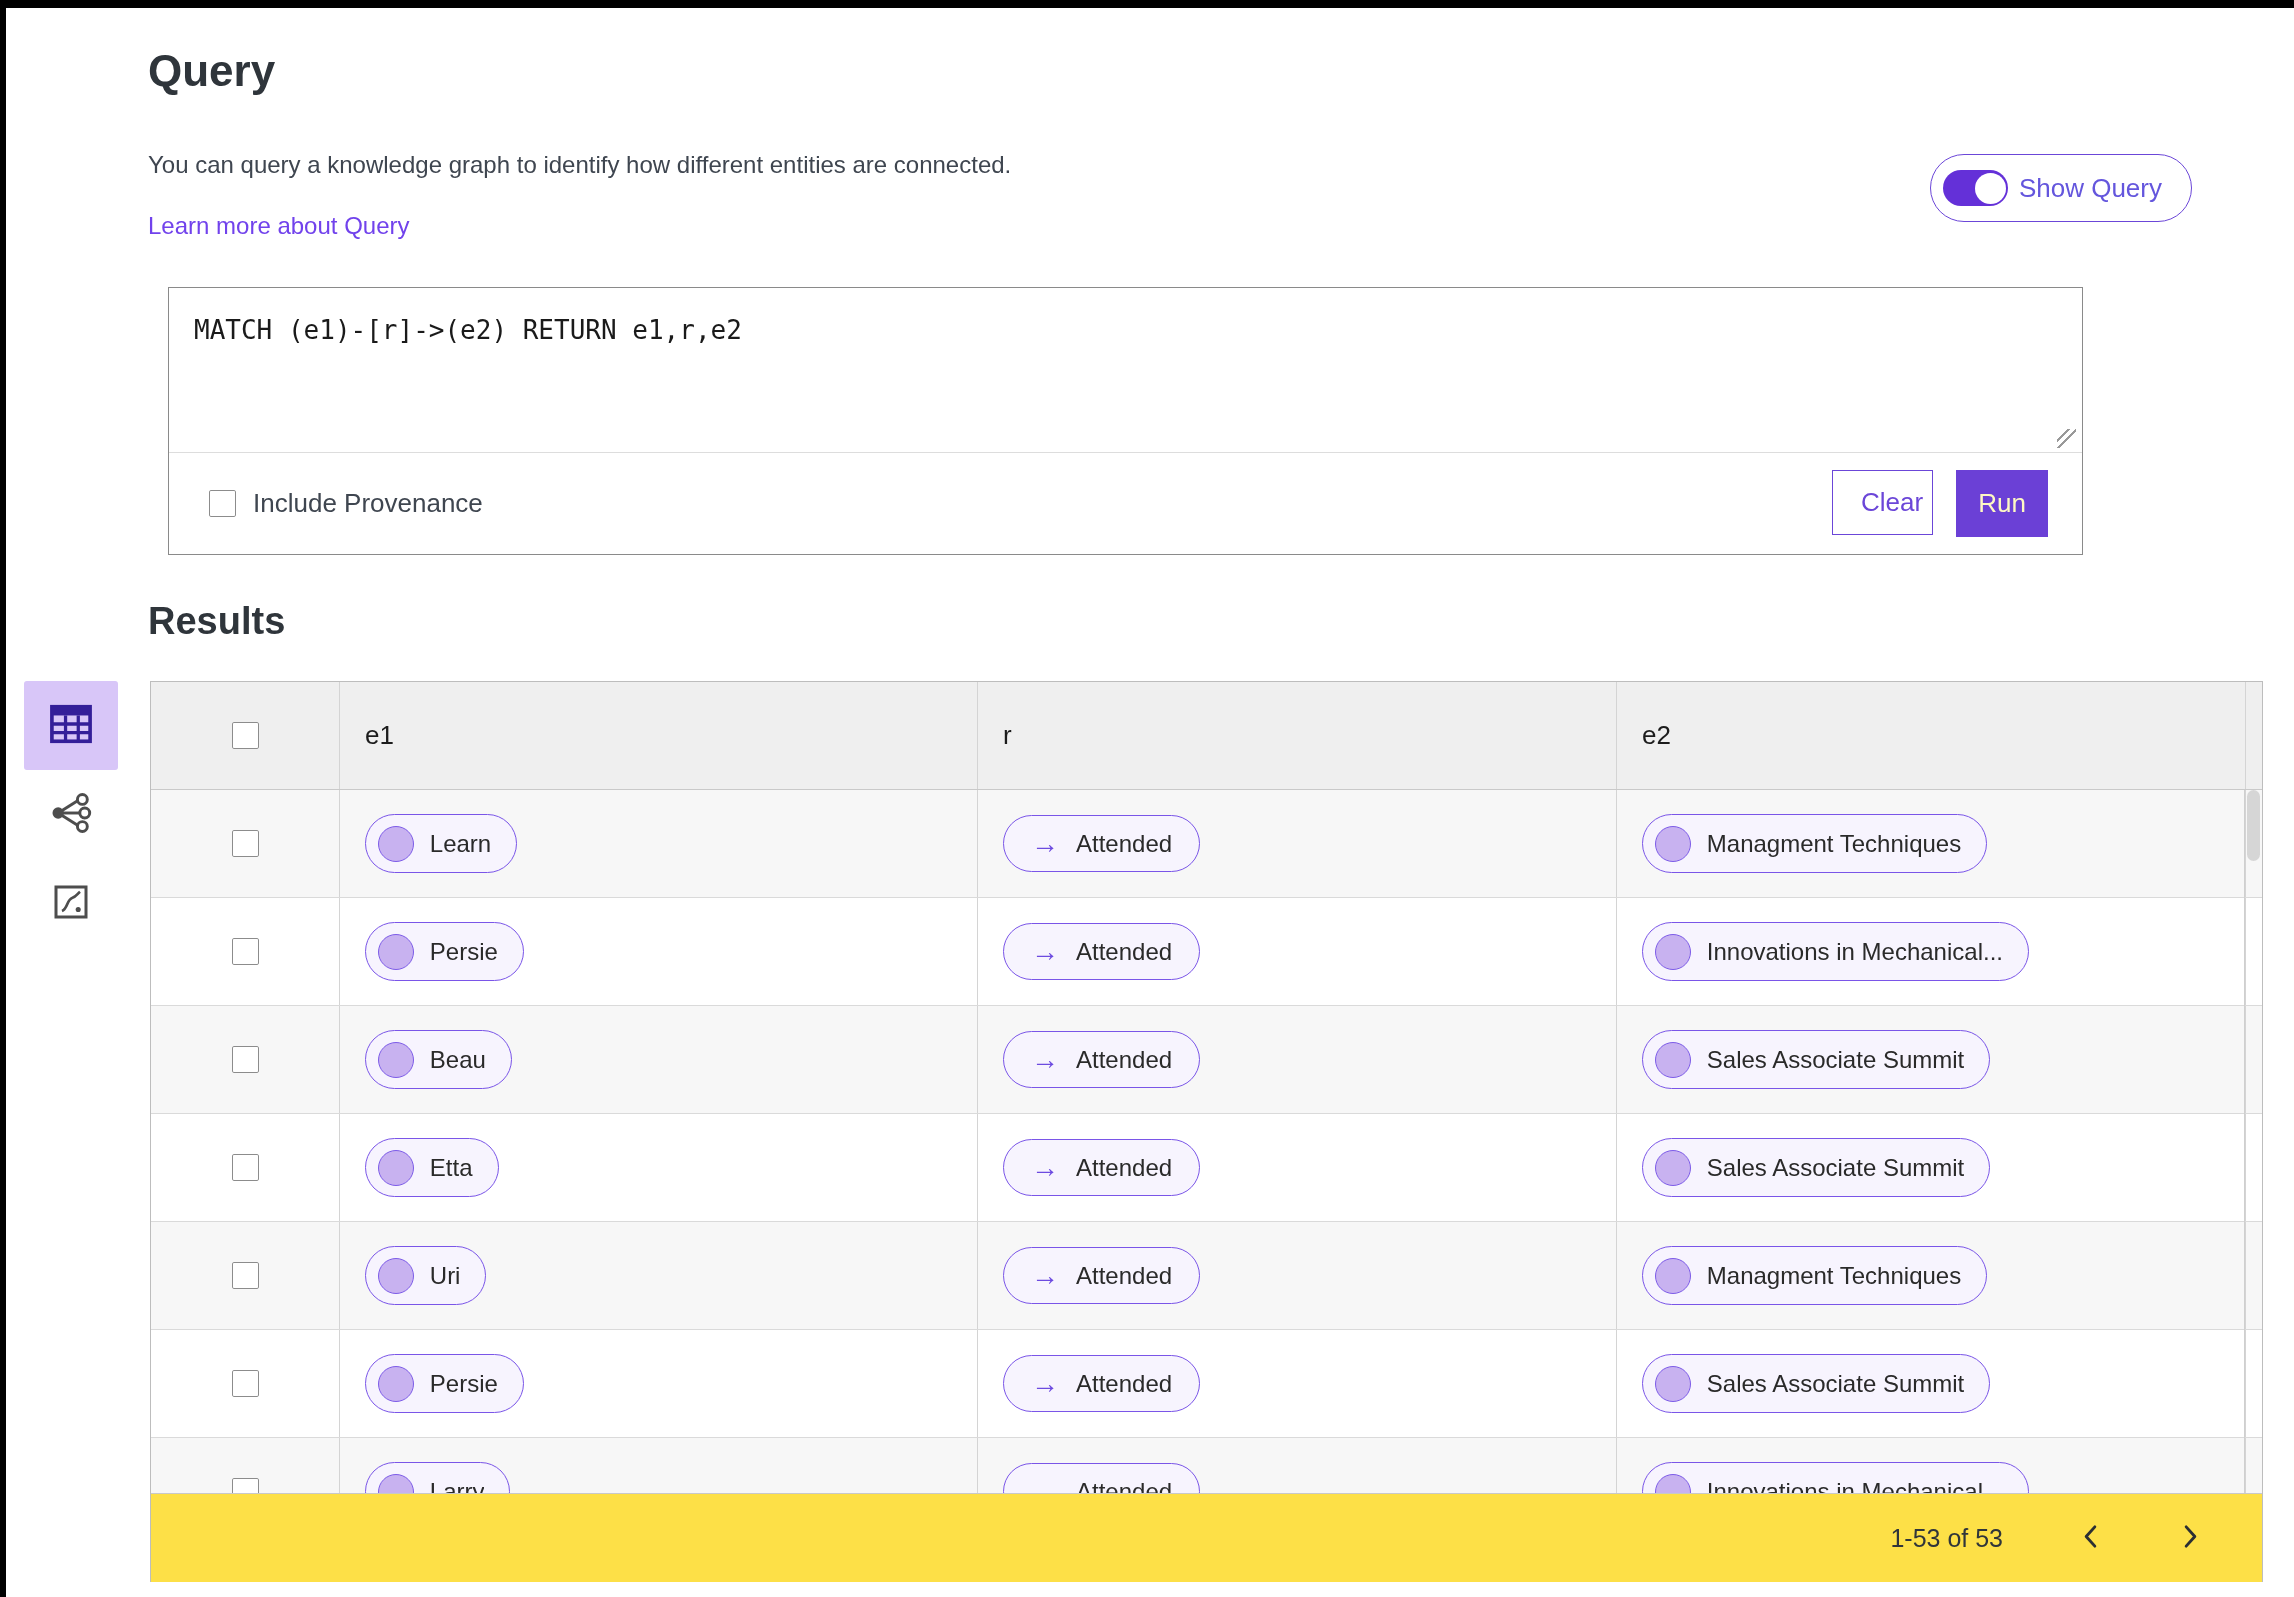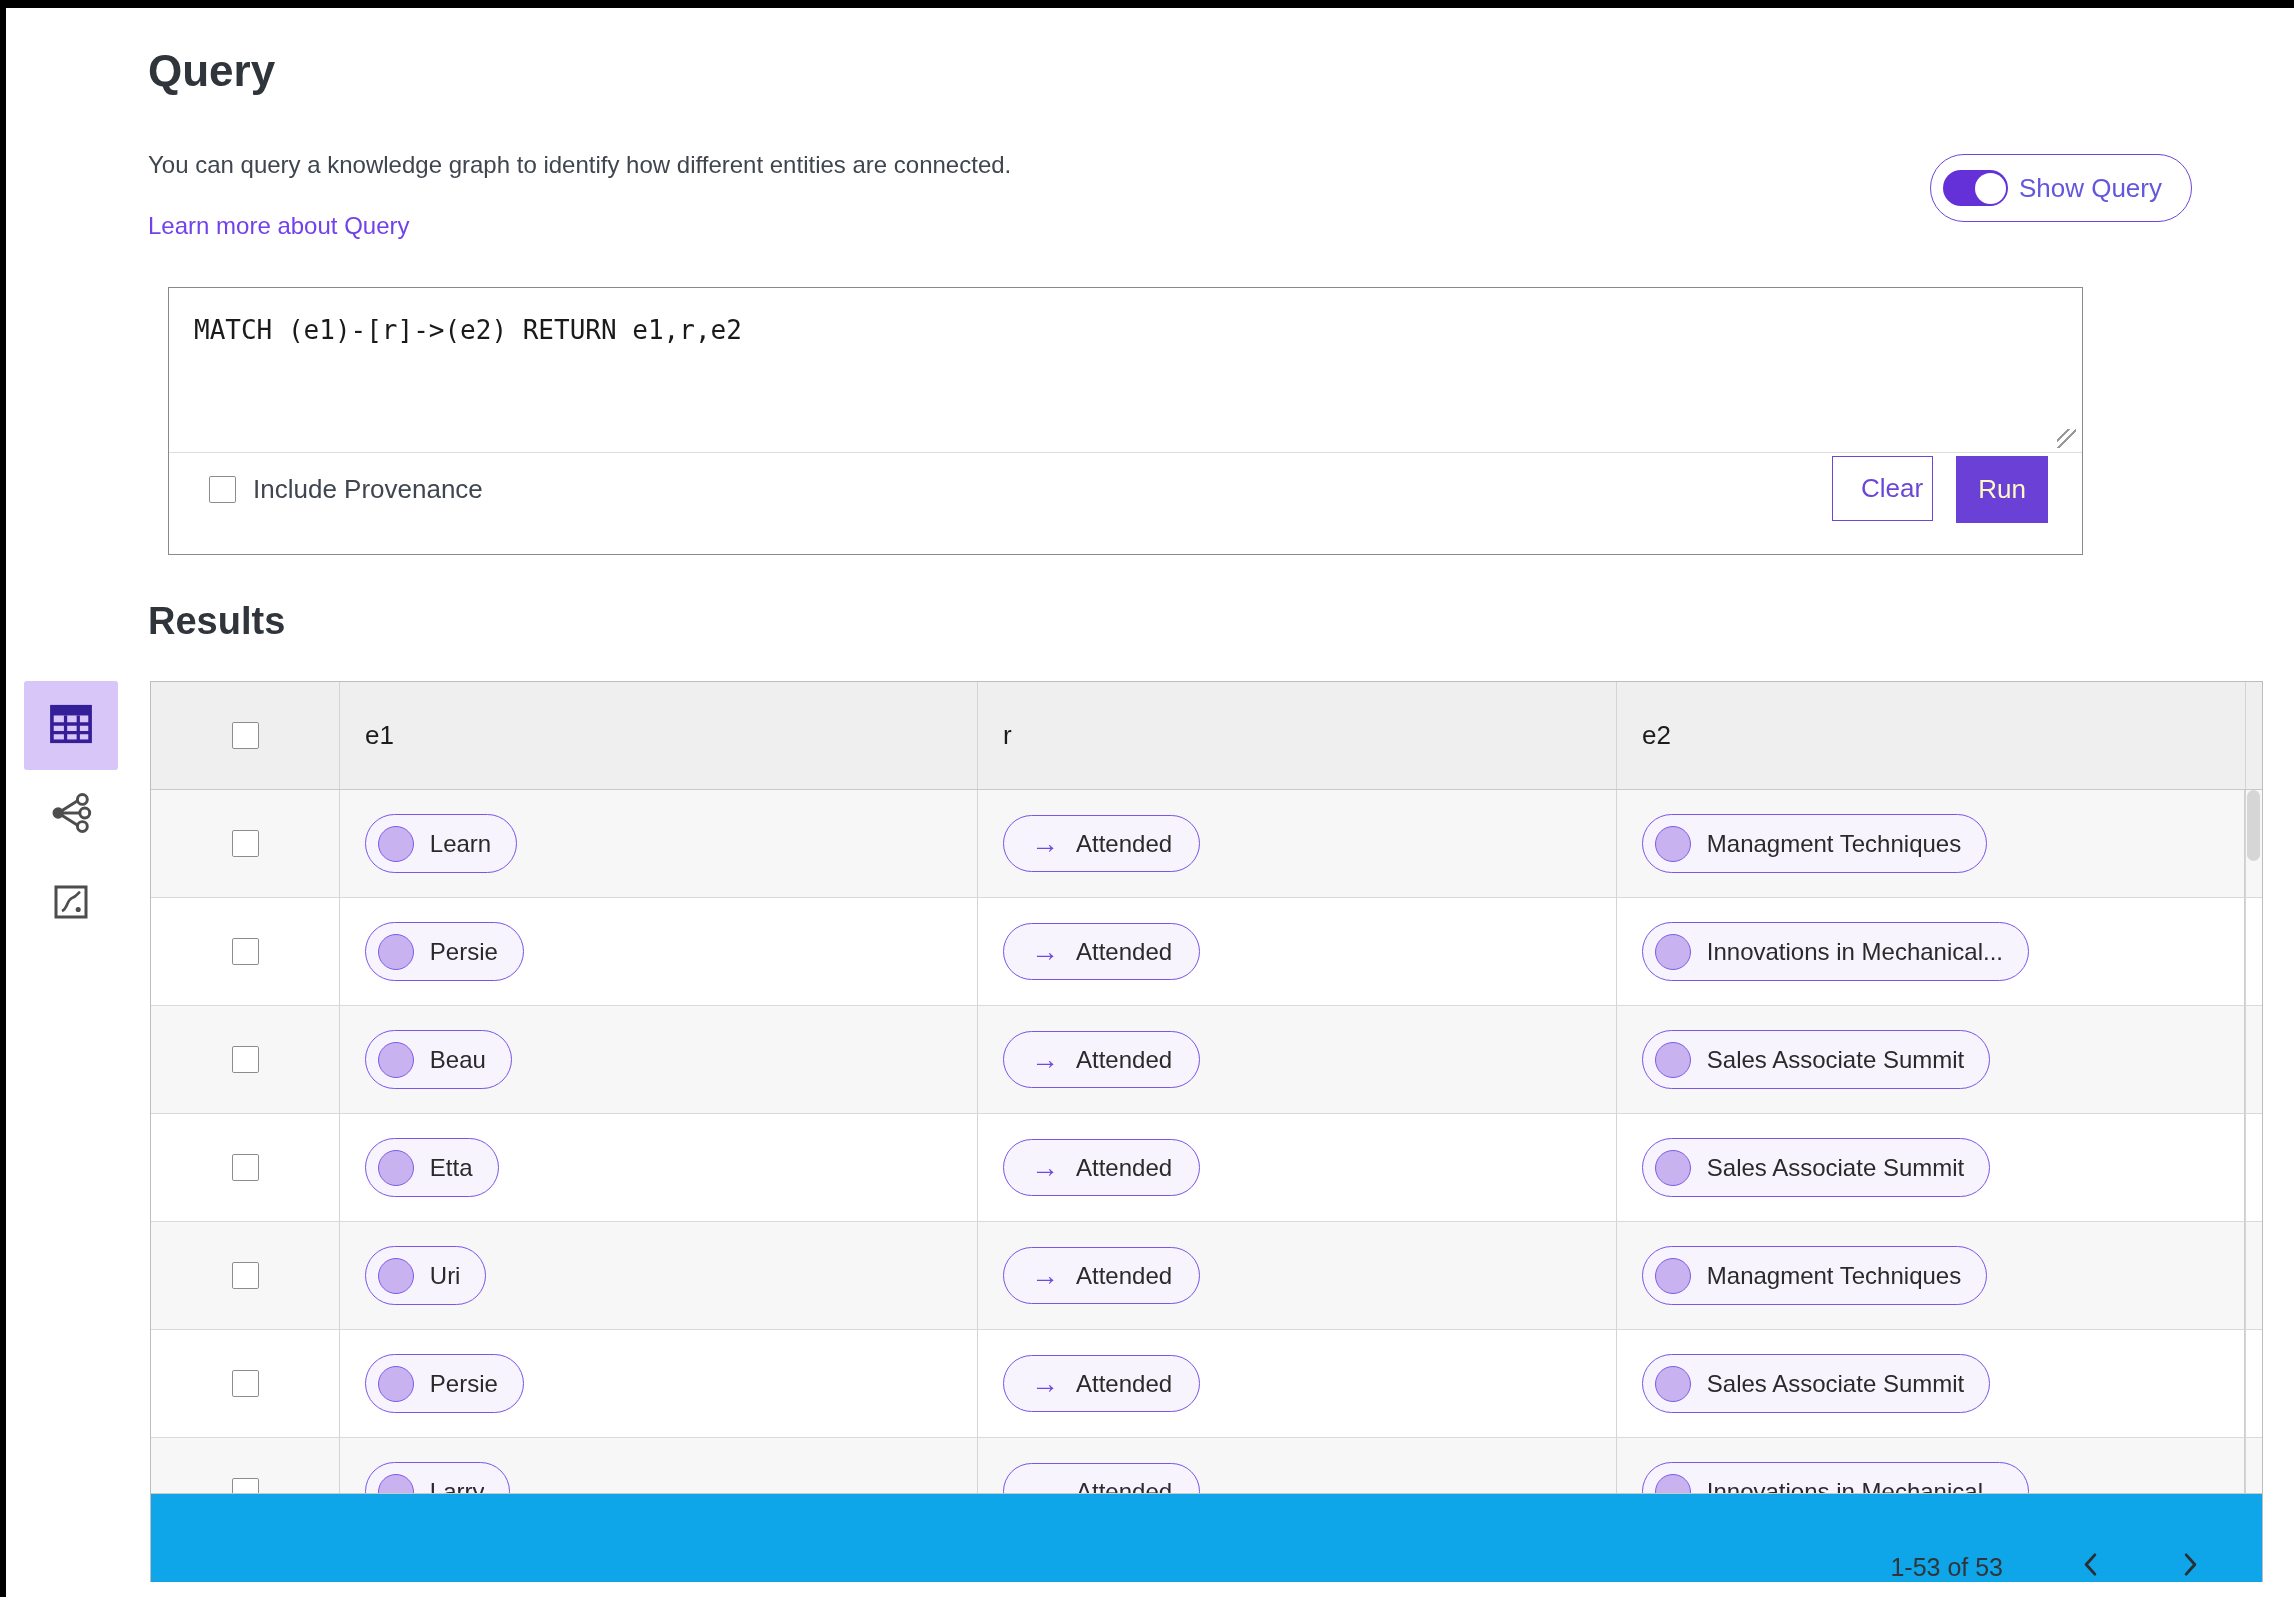--- a/index.html
+++ b/index.html
@@ -19,21 +19,21 @@
   .toggle-label { font-size:26px; color:#6456dd; }
 
   .query-box { position:absolute; left:148px; top:287px; width:1915px; height:268px; border:1.9px solid #8a8a8a; background:#fff;margin-left:20px; }
   .query-editor { position:absolute; left:0; top:0; width:100%; height:164px; border:none; outline:none; resize:none;
     font-family:"DejaVu Sans Mono","Liberation Mono",monospace; font-size:26px; color:#1a1a1a; padding:27px 25px; background:transparent; }
   .resize-handle { position:absolute; right:5.7px; top:141px; width:19px; height:19px;
     background:
       linear-gradient(135deg, transparent 0 7.6px, #999 7.6px 9.6px, transparent 9.6px 13.4px, #999 13.4px 15.3px, transparent 15.3px);
   }
   .query-divider { position:absolute; left:0; top:164px; width:100%; height:1px; background:#ddd; }
-  .query-footer { position:absolute; left:0; top:151px; width:100%; height:100px; display:flex; align-items:center; padding:0 34px 0 40px; }
+  .query-footer { position:absolute; left:0; top:165px; width:100%; height:100px; display:flex; align-items:center; padding:0 34px 0 40px; }
   .chk { appearance:none; -webkit-appearance:none; width:27px; height:27px; border:1.9px solid #8c8c8c; border-radius:1.9px; background:#fff; cursor:pointer; flex:0 0 auto; }
   .chk-label { font-size:26px; color:#3f4650; margin-left:17px; }
   .btn-row { margin-left:auto; display:flex; gap:23px; }
   .btn-clear { width:101px; height:65px; background:#fff; border:1.9px solid #6b46d8; color:#6b46d8; font-size:26px; font-family:inherit; cursor:pointer;padding-left:19px; }
   .btn-run { width:92px; height:67px; background:#6b40d6; border:none; color:#fef9c3; font-size:26px; font-family:inherit; cursor:pointer; }
 
   .results-title { position:absolute; left:148px; top:600px; font-size:38px; font-weight:700; color:#2f353b; }
 
   .view-switch { position:absolute; left:24px; top:681px; width:94px; }
   .view-btn { width:94px; height:89px; display:flex; align-items:center; justify-content:center; background:transparent; border:none; cursor:pointer; color:#4d4d4d; }
@@ -55,21 +55,21 @@
   .scroll-lane-border { position:absolute; right:17px; top:0; width:1px; height:811px; background:#cfcfcf; }
 
   .epill { display:inline-flex; align-items:center; height:59px; border:1.9px solid #7a55e8; border-radius:30px;
     background:#f7f4fe; padding:0 25px 0 11.5px; gap:16.3px; cursor:pointer; max-width:95%; }
   .ecircle { width:36px; height:36px; border-radius:50%; background:#c8b2f0; border:1.9px solid #7d5ce8; flex:0 0 auto; }
   .elabel { font-size:24px; color:#2a2a2a; white-space:nowrap; overflow:hidden; }
   .rpill { display:inline-flex; align-items:center; height:57px; border:1.9px solid #7a55e8; border-radius:29px;
     background:#f7f4fe; padding:0 27px; gap:17px; cursor:pointer; }
   .rarrow { font-size:28px; color:#6d4be0; line-height:1; }
 
-  .tfoot { height:89px; background:#0ea5e9; border-top:1px solid #c9c9c9; display:flex; align-items:flex-end; justify-content:flex-end; gap:75px; padding-right:59px; position:relative; }
+  .tfoot { height:89px; background:#fde047; border-top:1px solid #c9c9c9; display:flex; align-items:center; justify-content:flex-end; gap:75px; padding-right:59px; position:relative; }
   .page-range { font-size:25px; color:#30353a; }
   .pg-btn { background:none; border:none; cursor:pointer; display:flex; align-items:center; }
 </style>
 </head>
 <body>
 
 <div class="frame-top"></div>
 <div class="frame-left"></div>
 
 <h1 class="page-title">Query</h1>

